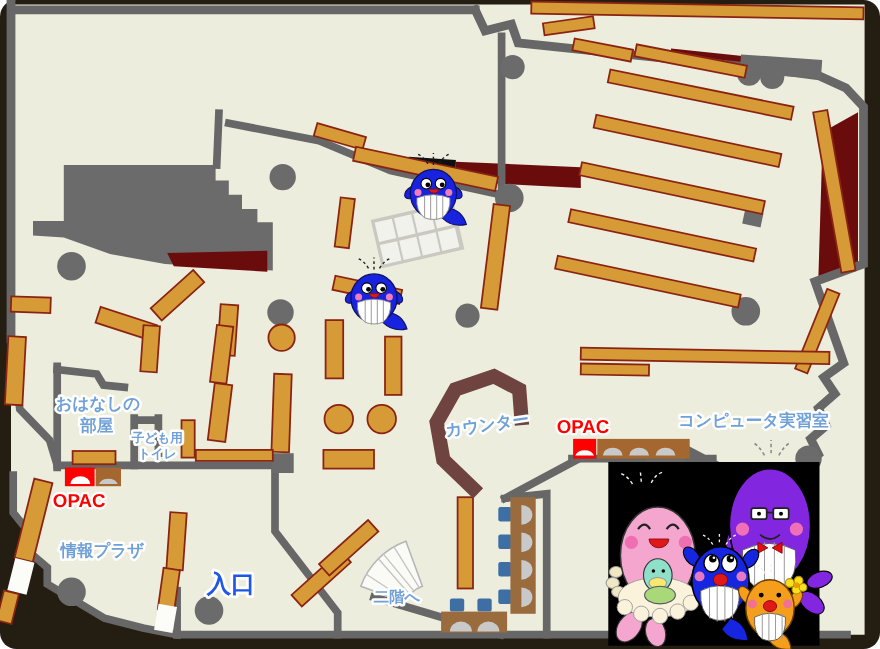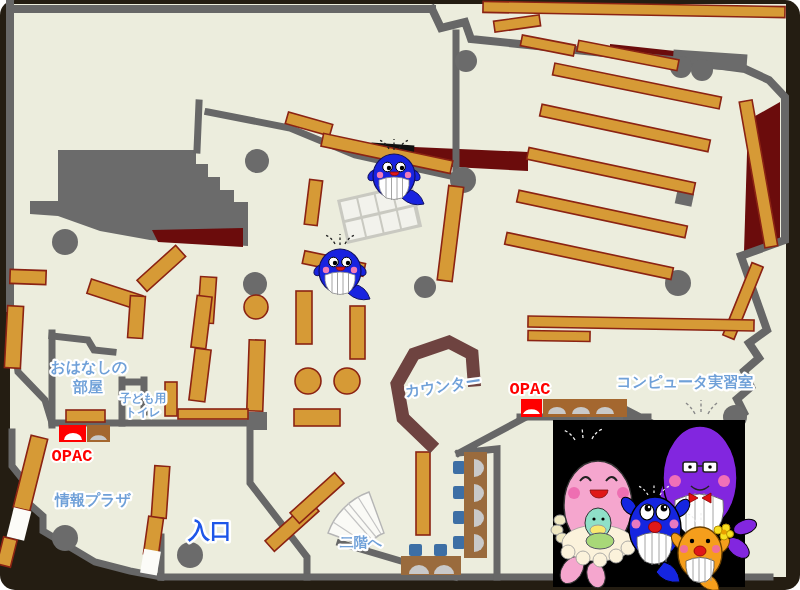--- a/index.html
+++ b/index.html
@@ -1,16 +1,16 @@
 <!DOCTYPE html>
 <html style="--outside: #241d12; --floor: #ECEDDD; --wall: #676767; --pillar: #6B6B6B; --shelf: #D69A36; --shelf-border: #8B2313; --counter: #6E4340; --dark-red: #6B0C0C; --label-blue: #6FA0D8; --entrance-blue: #1E56E8; --opac-red: #FF0000; --opac-brown: #A4672F; --desk-brown: #9A6B3D; --chair-blue: #3D6FA5; --door-white: #FCFCF8; --box-black: #000000; --whale-blue: #1823E0; --mascot-pink: #F5A6CE; --mascot-purple: #8226DF; --mascot-orange: #F59E1C; --mascot-mint: #8FE0C8;"><head>
 <meta charset="utf-8">
 <style>
   html,body{margin:0;padding:0;background:#fff;}
-  .stage{width:800px;height:590px;position:relative;font-family:Liberation Mono, monospace;}
+  .stage{width:800px;height:590px;position:relative;font-family:Liberation Sans, sans-serif;}
   svg{display:block;}
   .wall{stroke:var(--wall);stroke-width:8;fill:none;stroke-linecap:square;}
   .wall-thin{stroke:var(--wall);stroke-width:7;fill:none;stroke-linecap:square;}
   .shelf{fill:var(--shelf);stroke:var(--shelf-border);stroke-width:1.6;}
   .pillar{fill:var(--pillar);}
   .grayblock{fill:var(--pillar);}
   .otable{fill:var(--shelf);stroke:var(--shelf-border);stroke-width:1.6;}
   .door{fill:var(--door-white);}
   .darkred{fill:var(--dark-red);}
   .lbl{font-weight:bold;fill:var(--label-blue);stroke:#ffffff;stroke-width:4.5;

